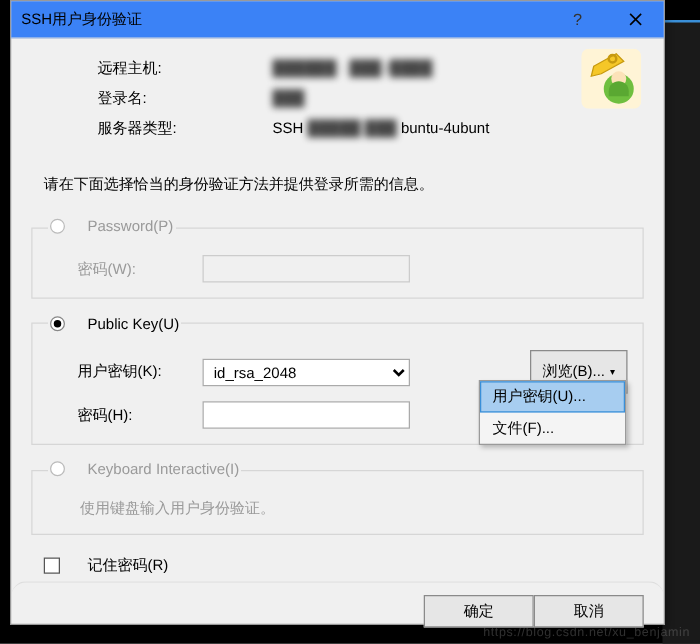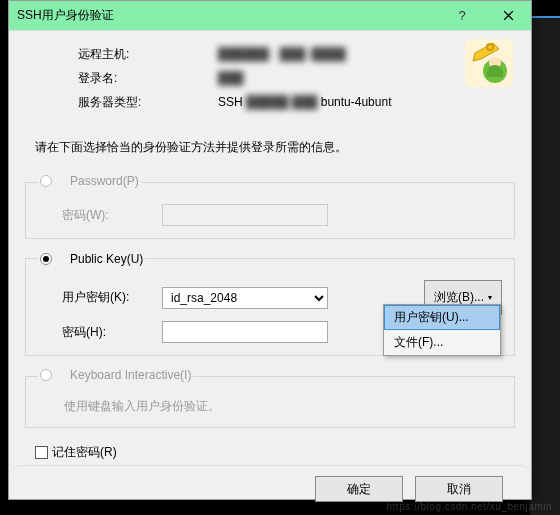--- a/index.html
+++ b/index.html
@@ -1,19 +1,19 @@
 <!DOCTYPE html>
 <html><head>
 <meta charset="utf-8">
 <style>
   * { box-sizing: border-box; font-family: "Microsoft YaHei", "Segoe UI", sans-serif; font-size: 12px; }
   body { margin: 0; background: #000; width: 560px; height: 515px; position: relative; }
   .backglass { position: absolute; right: 0; top: 16px; bottom: 0; width: 30px; background: #1a1a1a; border-top: 2px solid #3a8fd8; }
   .dialog { position: absolute; left: 8px; top: 0; width: 524px; height: 500px; background: #f0f0f0; border: 1px solid #999; box-shadow: 2px 2px 6px rgba(0,0,0,0.3); display: flex; flex-direction: column; }
-  .titlebar { height: 30px; background: #86efac; display: flex; align-items: center; padding-left: 8px; border-bottom: 1px solid #ddd; }
+  .titlebar { height: 30px; background: #3b82f6; display: flex; align-items: center; padding-left: 8px; border-bottom: 1px solid #ddd; }
   .titlebar .title { flex: 1; font-size: 12px; }
   .tbtn { width: 46px; height: 30px; display: flex; align-items: center; justify-content: center; text-align: center; font-size: 14px; color: #333; }
   .tbtn.help { font-size: 13px; }
   .tbtn.close svg { width: 11px; height: 11px; }
   .header { padding: 10px 18px 14px 30px; position: relative; }
   .row { display: flex; align-items: center; height: 22px; margin: 2px 0; }
   .row .lab { width: 140px; color: #000; margin-left: 39px; }
   .row .val { color: #000; filter: blur(3px); opacity: .7; }
   .row .valclear { color: #000; }
   .keyimg { position: absolute; right: 18px; top: 8px; width: 48px; height: 48px; }
@@ -32,23 +32,23 @@
     height: 22px; border: 1px solid #aaa; background: #fff; padding: 0 4px; font-size: 12px;
   }
   fieldset.dis input { background: #f0f0f0; color: #bbb; border-color: #ccc; }
   select { width: 166px; }
   .btn { height: 35px; min-width: 78px; border: 1px solid #8a8a8a; background: #e6e6e6; display: inline-flex; align-items: center; justify-content: center; padding: 0 6px; }
   .btn.browse { position: relative; }
   .dropdown { position: absolute; right: 0; top: 23px; width: 118px; background: #f4f4f4; border: 1px solid #9a9a9a; box-shadow: 2px 2px 4px rgba(0,0,0,.25); z-index: 5; }
   .ditem { padding: 4px 10px; font-size: 12px; color: #000000; text-align: left; }
   .ditem.hi { background: #a7cdf0; border: 1px solid #3a8fd8; padding: 3px 9px; }
   .sub { margin: 6px 0 0 26px; font-size: 12px; }
-  .chkrow { display: flex; align-items: center; gap: 4px; padding: 6px 0 4px 26px; }
+  .chkrow { display: flex; align-items: center; gap: 22px; padding: 6px 0 4px 26px; }
   .chk { width: 13px; height: 13px; border: 1px solid #555; background: #fff; }
-  .footer { margin-top: auto; padding: 10px 28px; display: flex; justify-content: flex-end; gap: 12px; border-top: 1px solid #ddd; border-radius: 12px; }
+  .footer { margin-top: auto; padding: 10px 16px; display: flex; justify-content: flex-end; border-top: 1px solid #ddd; border-radius: 12px; }
   .footer .btn { min-width: 88px; height: 26px; }
   .wm { position: absolute; right: 8px; bottom: 3px; color: #888; opacity: .35; font-size: 10px; letter-spacing: .5px; pointer-events: none; }
 </style>
 </head>
 <body>
 
 <div class="backglass"></div>
 
 <div class="dialog">
 

